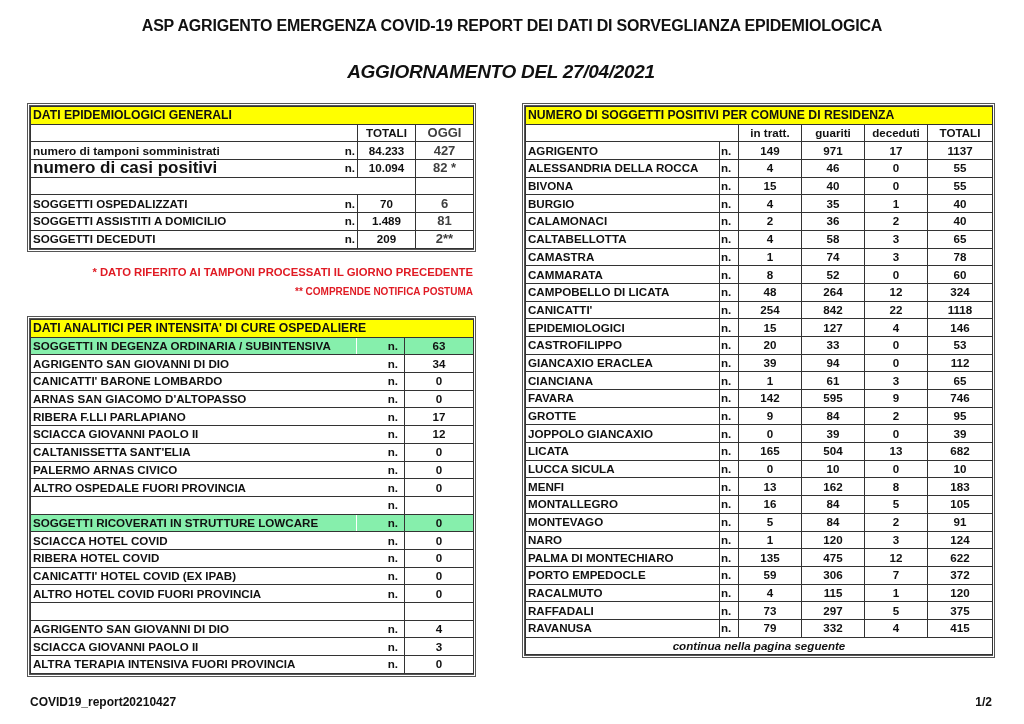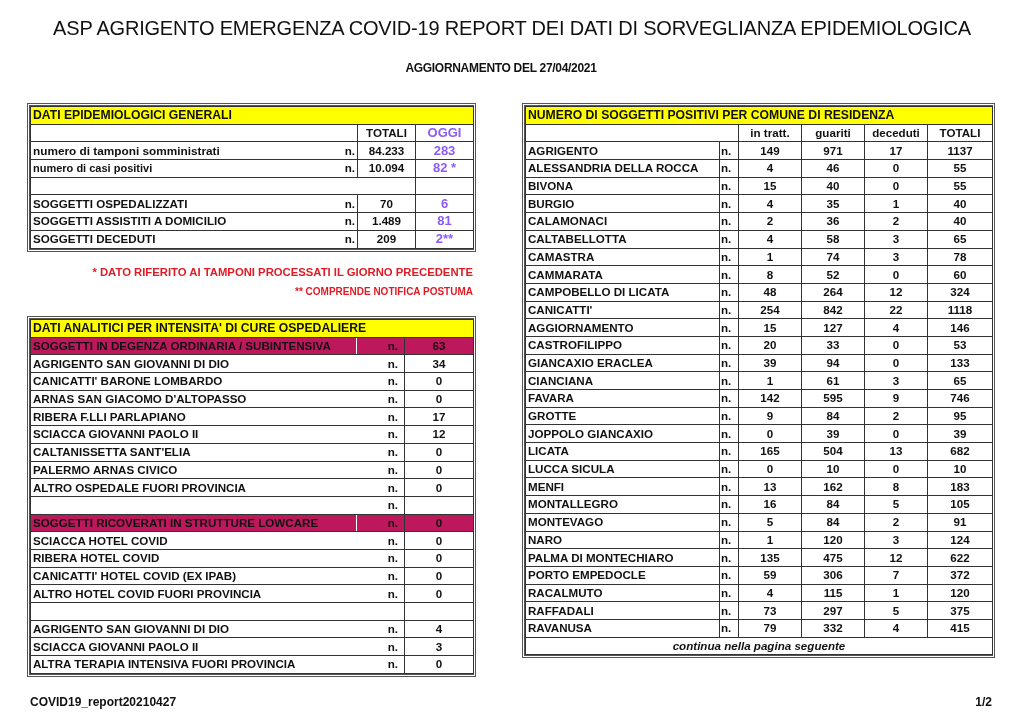--- a/index.html
+++ b/index.html
@@ -1,31 +1,31 @@
 <!DOCTYPE html>
 <html><head>
 <meta charset="utf-8">
 <style>
   * { box-sizing: border-box; margin: 0; padding: 0; }
   html, body { width: 1024px; height: 724px; background: #ffffff; overflow: hidden; }
   body { position: relative; font-family: "Liberation Sans", sans-serif; color: #111; }
 
   .title1 { position: absolute; top: 17px; left: 0; width: 1024px; text-align: center;
-    font-size: 20px; font-weight: normal; letter-spacing: -0.2px; }
+    font-size: 16px; font-weight: bold; letter-spacing: -0.2px; }
   .title2 { position: absolute; top: 61px; left: 0; width: 1024px; text-align: center;
-    font-size: 12px; font-weight: bold; letter-spacing: -0.3px; padding-right: 22px; }
+    font-size: 19px; font-weight: bold; letter-spacing: -0.3px; padding-right: 22px; font-style: italic; }
 
   table { border-collapse: collapse; table-layout: fixed; font-size: 11.6px; font-weight: bold; }
   td { border: 1px solid #333; height: 17.7px; padding: 0 2px; white-space: nowrap; overflow: hidden; line-height: 16px; }
   .frame { position: absolute; border: 3px double #555; }
   .yellow td.hd { background: #ffff00; font-size: 12.2px; margin-top: 30px; }
-  .gray td { background: #be185d; margin-top: 16px; }
+  .gray td { background: #86efac; margin-top: 16px; }
   .c { text-align: center; }
   .r { text-align: right; }
-  .red { color: #8b5cf6; font-size: 13px; }
+  .red { color: #404040; font-size: 13px; }
   .nob { border-right-color: transparent; }
   .noleft { border-left-color: transparent; }
 
   #t1 { left: 27px; top: 103px; width: 449px; }
   #t1 table { width: 443px; }
   #t2 { left: 27px; top: 316px; width: 449px; }
   #t2 table { width: 443px; }
   #t3 { left: 522px; top: 103px; width: 473px; }
   #t3 table { width: 467px; }
 
@@ -57,24 +57,24 @@
       </tr>
       <tr>
         <td colspan="2"></td>
         <td class="c">TOTALI</td>
         <td class="c red">OGGI</td>
       </tr>
     <tr>
           <td class="nob" style="font-size: 11.8px;">numero di tamponi somministrati</td>
           <td class="r noleft">n.</td>
           <td class="c">84.233</td>
-          <td class="c red">283</td>
-        </tr>
-        <tr>
-          <td class="nob" style="font-size: 11px;">numero di casi positivi</td>
+          <td class="c red">427</td>
+        </tr>
+        <tr>
+          <td class="nob" style="font-size: 17px;">numero di casi positivi</td>
           <td class="r noleft">n.</td>
           <td class="c">10.094</td>
           <td class="c red">82 *</td>
         </tr>
         <tr>
           <td colspan="3"></td>
           <td></td>
         </tr>
         <tr>
           <td class="nob">SOGGETTI OSPEDALIZZATI</td>
@@ -305,42 +305,42 @@
         </tr>
         <tr>
           <td>CANICATTI'</td>
           <td style="padding-left: 1px;">n.</td>
           <td class="c">254</td>
           <td class="c">842</td>
           <td class="c">22</td>
           <td class="c">1118</td>
         </tr>
         <tr>
-          <td>AGGIORNAMENTO</td>
+          <td>EPIDEMIOLOGICI</td>
           <td style="padding-left: 1px;">n.</td>
           <td class="c">15</td>
           <td class="c">127</td>
           <td class="c">4</td>
           <td class="c">146</td>
         </tr>
         <tr>
           <td>CASTROFILIPPO</td>
           <td style="padding-left: 1px;">n.</td>
           <td class="c">20</td>
           <td class="c">33</td>
           <td class="c">0</td>
           <td class="c">53</td>
         </tr>
         <tr>
           <td>GIANCAXIO ERACLEA</td>
           <td style="padding-left: 1px;">n.</td>
           <td class="c">39</td>
           <td class="c">94</td>
           <td class="c">0</td>
-          <td class="c">133</td>
+          <td class="c">112</td>
         </tr>
         <tr>
           <td>CIANCIANA</td>
           <td style="padding-left: 1px;">n.</td>
           <td class="c">1</td>
           <td class="c">61</td>
           <td class="c">3</td>
           <td class="c">65</td>
         </tr>
         <tr>

